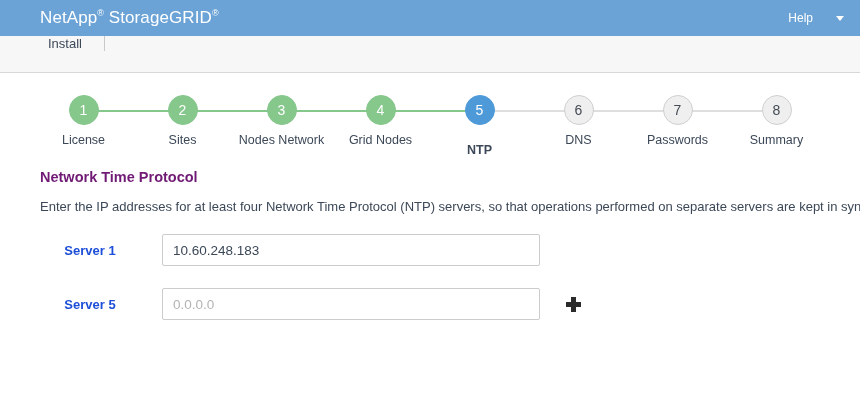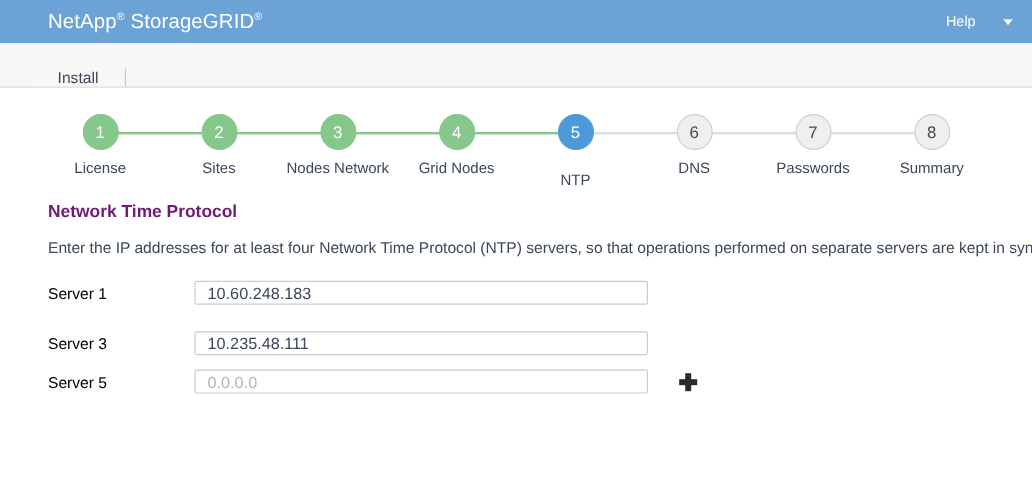--- a/index.html
+++ b/index.html
@@ -46,21 +46,21 @@
     border-top: 5px solid #ffffff;
     display: inline-block;
   }
 
   
   .tabstrip {
     position: relative;
     width: 860px; height: 37px;
     background: #f7f7f7;
     border-bottom: 1px solid #d8d8d8;
-    display: flex; align-items: flex-end;
+    display: flex; align-items: flex-start;
   }
   .tab-gutter {
     width: 26px;
     border-right: 1px solid #d8d8d8;
   }
   .tab {
     display: flex; align-items: center; justify-content: center;
     padding: 0 22px;
     font-size: 13px;
     color: #3c4858;
@@ -115,21 +115,21 @@
     background: #efefef;
     color: #444b54;
     border: 1px solid #cfcfcf;
   }
   .step-label {
     margin-top: 8px;
     font-size: 12.5px;
     color: #3c4858;
     white-space: nowrap;
   }
-  .step.active .step-label { font-weight: normal; margin-top: 18px; }
+  .step.active .step-label { font-weight: bold; margin-top: 18px; }
 
   .connector {
     position: absolute;
     top: 15px;
     height: 2px;
     z-index: 1;
   }
   .connector.green { background: #86c78c; }
   .connector.grey  { background: #dedede; }
 
@@ -149,29 +149,30 @@
     white-space: nowrap;
   }
 
   .form-row {
     display: flex;
     align-items: center;
     margin-bottom: 11px;
   }
   .form-label {
     width: 122px;
-    text-align: left;
+    text-align: center;
     padding-right: 22px;
     font-size: 13px;
-    color: #000000;
-    white-space: nowrap;
+    color: #1d4ed8;
+    white-space: nowrap;
+    font-weight: bold;
   }
   .form-input {
     width: 378px;
-    height: 20px;
+    height: 32px;
     padding: 4px 10px;
     font-size: 13.5px;
     font-family: "Liberation Sans", sans-serif;
     color: #3c4858;
     border: 1px solid #cccccc;
     border-radius: 2px;
     background: #ffffff;
     outline: none;
   }
   .form-input::placeholder { color: #b4b4b4; }
@@ -268,24 +269,20 @@
   <p class="section-desc">Enter the IP addresses for at least four Network Time Protocol (NTP) servers, so that operations performed on separate servers are kept in sync.</p>
 
   <div class="form-row">
     <div class="form-label">Server 1</div>
     <input class="form-input" type="text" value="10.60.248.183" style="">
   </div>
 
   <div class="form-row">
   </div>
 
-  <div class="form-row">
-    <div class="form-label">Server 3</div>
-    <input class="form-input" type="text" value="10.235.48.111" style="">
-  </div>
 
   <div class="form-row">
     <div class="form-label">Server 5</div>
     <input class="form-input" type="text" placeholder="0.0.0.0" style="">
     <button class="add-btn">
       <span class="plus-glyph"></span>
     </button>
   </div>
 </div>
 

